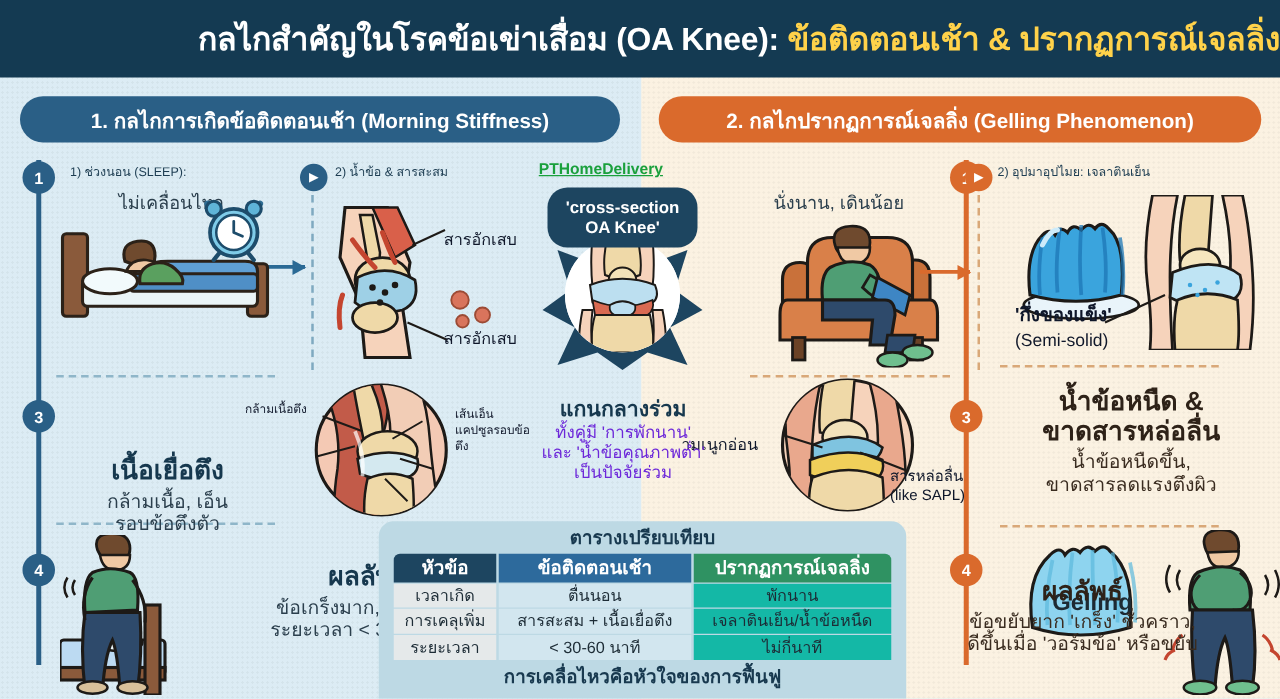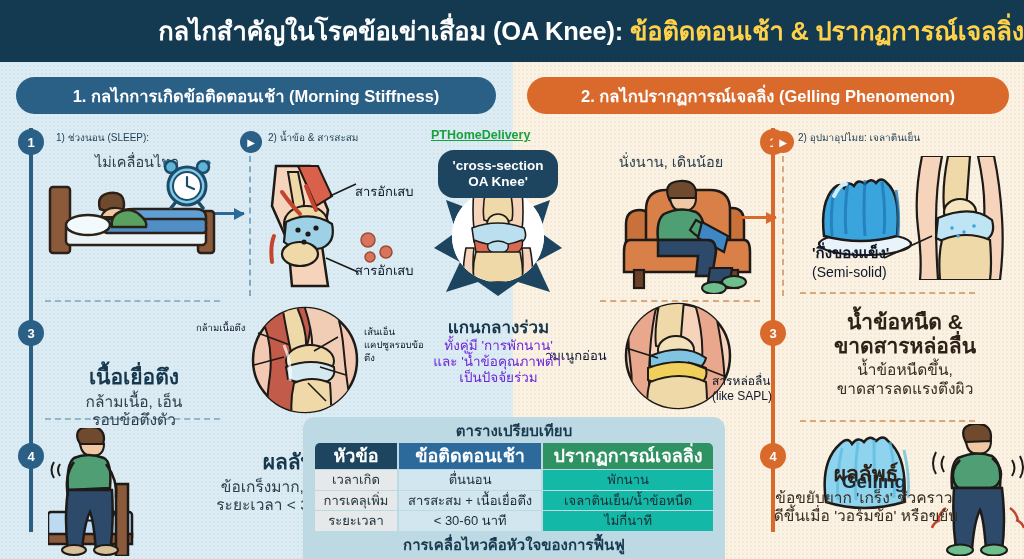--- a/index.html
+++ b/index.html
@@ -89,21 +89,21 @@
 
   
   .wm{position:absolute;left:431px;top:128px;font-size:12.5px;font-weight:bold;color:#1aa03c;
     text-decoration:underline;z-index:16;white-space:nowrap;}
 
   
   .tbl-wrap{position:absolute;left:303px;top:417px;width:422px;height:142px;
     background:#bdd9e4;border-radius:12px 12px 0 0;padding:4px 10px 0;z-index:15;}
   .tbl-title{text-align:center;font-size:15px;font-weight:bold;color:#18394f;line-height:1.3;}
   table{width:100%;border-collapse:separate;border-spacing:2px 1px;margin-top:1px;}
-  thead th{color:#fff;font-size:18px;font-weight:bold;padding:3px 2px;text-align:center;line-height:1.15;}
+  thead th{color:#fff;font-size:15px;font-weight:bold;padding:3px 2px;text-align:center;line-height:1.15;}
   th.h1{background:#1d4560;border-radius:5px 0 0 0;}
   th.h2{background:#2d6a9c;}
   th.h3{background:#2f9262;border-radius:0 5px 0 0;}
   tbody td{font-size:13px;text-align:center;padding:2px 2px;color:#1d2c36;line-height:1.2;white-space:nowrap;}
   td.c1{background:#e5e9ea;width:82px;}
   td.c2{background:#d2e6ef;}
   td.c3{background:#14b8a6;margin-left:24px;}
   .tbl-foot{text-align:center;font-size:15px;font-weight:bold;color:#18394f;margin-top:3px;line-height:1.3;}
 
   svg{display:block;}

